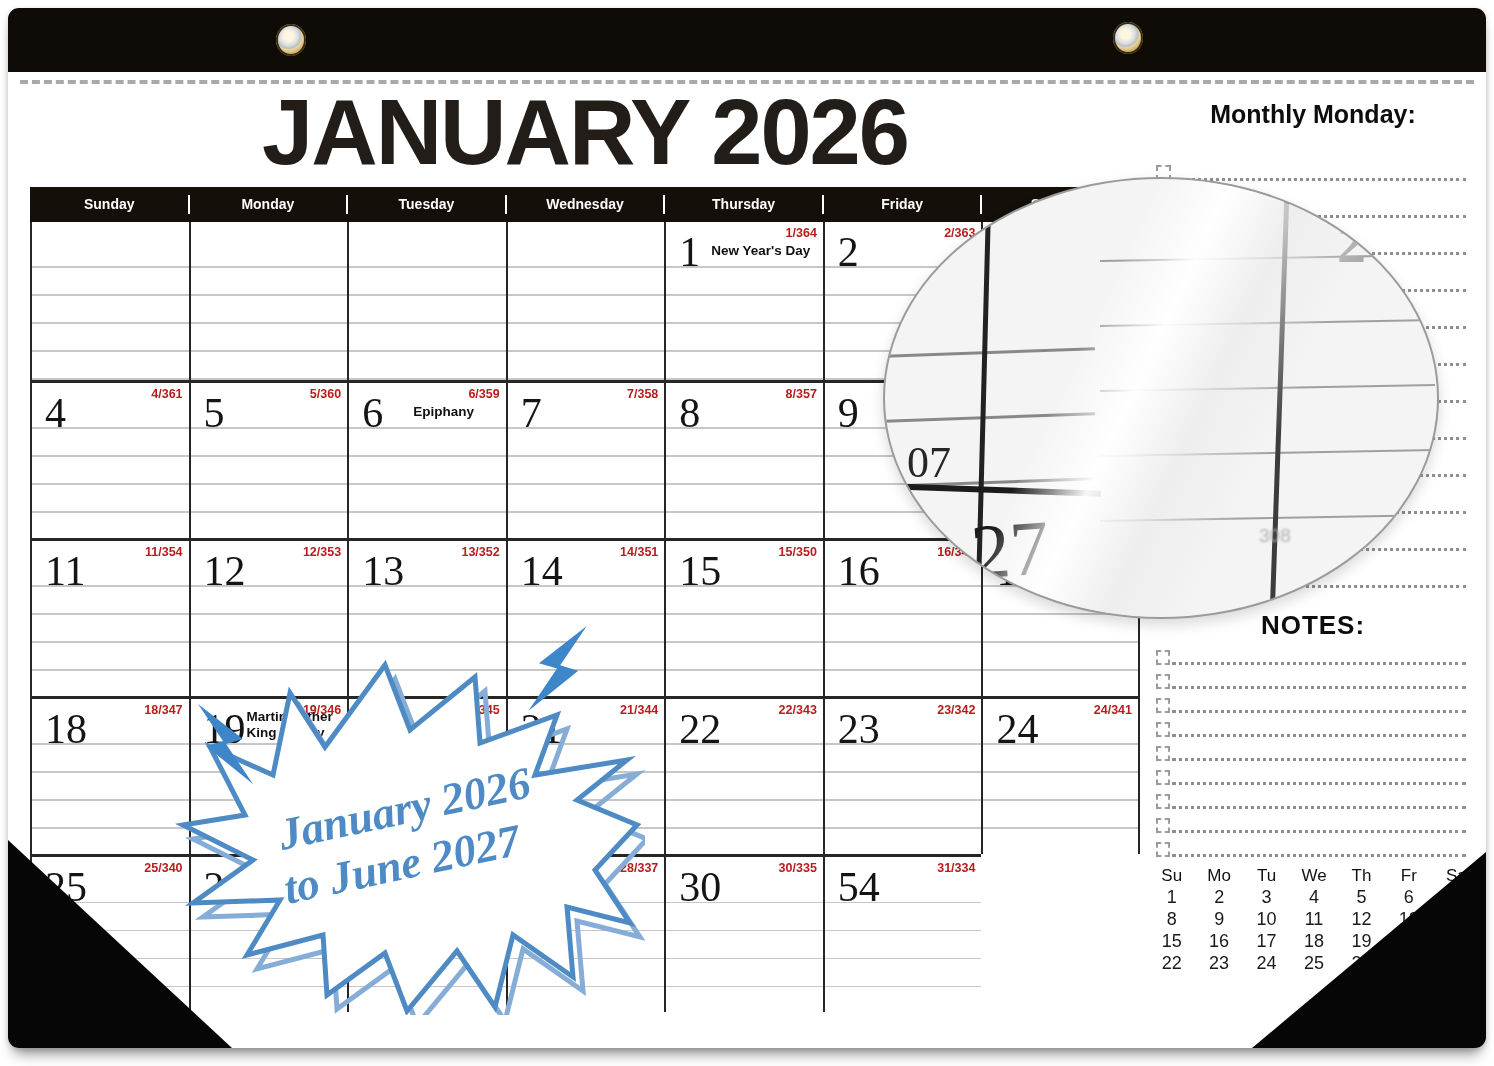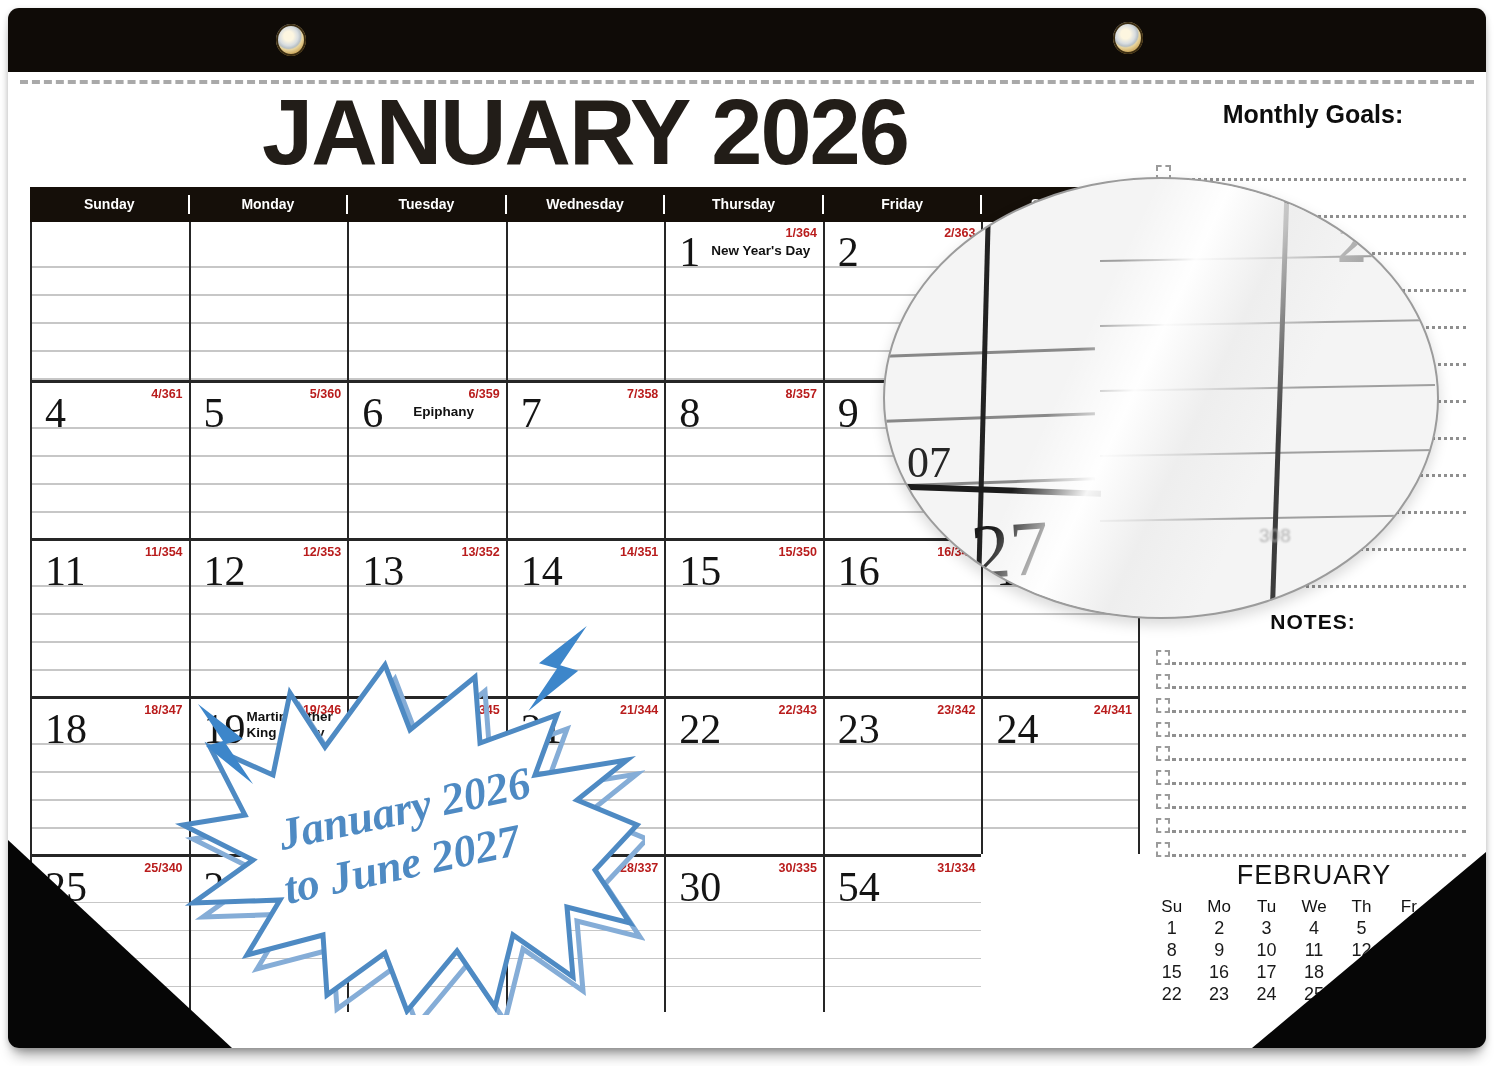--- a/index.html
+++ b/index.html
@@ -34,21 +34,21 @@
        color:#111;line-height:1.15;z-index:2;}
   .hol-left{right:auto;left:56px;top:10px;width:112px;text-align:left;}
   
   .goals-title{position:absolute;left:1140px;top:92px;width:330px;text-align:center;
                font-size:25px;font-weight:bold;color:#0d0d0d;}
   .goal-list{position:absolute;left:1148px;top:140px;width:312px;}
   .goal-row{position:relative;height:37px;}
   .goal-row .box{position:absolute;left:0;bottom:4px;width:11px;height:12px;border:2px dashed #9b9b9b;}
   .goal-row .line{position:absolute;left:17px;right:2px;bottom:4px;border-bottom:3px dotted #8f8f8f;}
   .notes-title{position:absolute;left:1140px;top:602px;width:330px;text-align:center;
-               font-size:21px;font-weight:bold;letter-spacing:1px;color:#0d0d0d;}
+               font-size:26px;font-weight:bold;letter-spacing:1px;color:#0d0d0d;}
   .note-list{position:absolute;left:1148px;top:634px;width:312px;}
   .note-row{position:relative;height:24px;}
   .note-row .box{position:absolute;left:0;bottom:1px;width:10px;height:11px;border:2px dashed #9b9b9b;}
   .note-row .line{position:absolute;left:16px;right:2px;bottom:1px;border-bottom:3px dotted #8f8f8f;}
   
   .mini{position:absolute;left:1140px;top:852px;width:332px;}
   .mini-title{text-align:center;font-size:27px;letter-spacing:1px;color:#141414;}
   .mini-grid{display:grid;grid-template-columns:repeat(7,1fr);row-gap:3px;margin-top:6px;}
   .mini-grid span{text-align:center;font-size:18px;color:#1a1a1a;line-height:19px;}
   .mini-grid .mh{font-size:17px;color:#111;}
@@ -228,21 +228,21 @@
     <div class="cell">
       <span class="dnum">30</span>
       <span class="jul">30/335</span>
     </div>
     <div class="cell">
       <span class="dnum">54</span>
       <span class="jul">31/334</span>
     </div>
   </div>
 
-  <div class="goals-title">Monthly Goals:</div>
+  <div class="goals-title">Monthly Monday:</div>
   <div class="goal-list">
     <div class="goal-row">
         <span class="box"></span>
         <span class="line"></span>
       </div>
     <div class="goal-row">
         <span class="box"></span>
         <span class="line"></span>
       </div>
     <div class="goal-row">
@@ -321,21 +321,20 @@
         <span class="box"></span>
         <span class="line"></span>
       </div>
     <div class="note-row">
         <span class="box"></span>
         <span class="line"></span>
       </div>
   </div>
 
   <div class="mini">
-    <div class="mini-title">FEBRUARY</div>
     <div class="mini-grid">
       <span class="mh">Su</span>
       <span class="mh">Mo</span>
       <span class="mh">Tu</span>
       <span class="mh">We</span>
       <span class="mh">Th</span>
       <span class="mh">Fr</span>
       <span class="mh">Sa</span>
       <span>1</span>
       <span>2</span>

